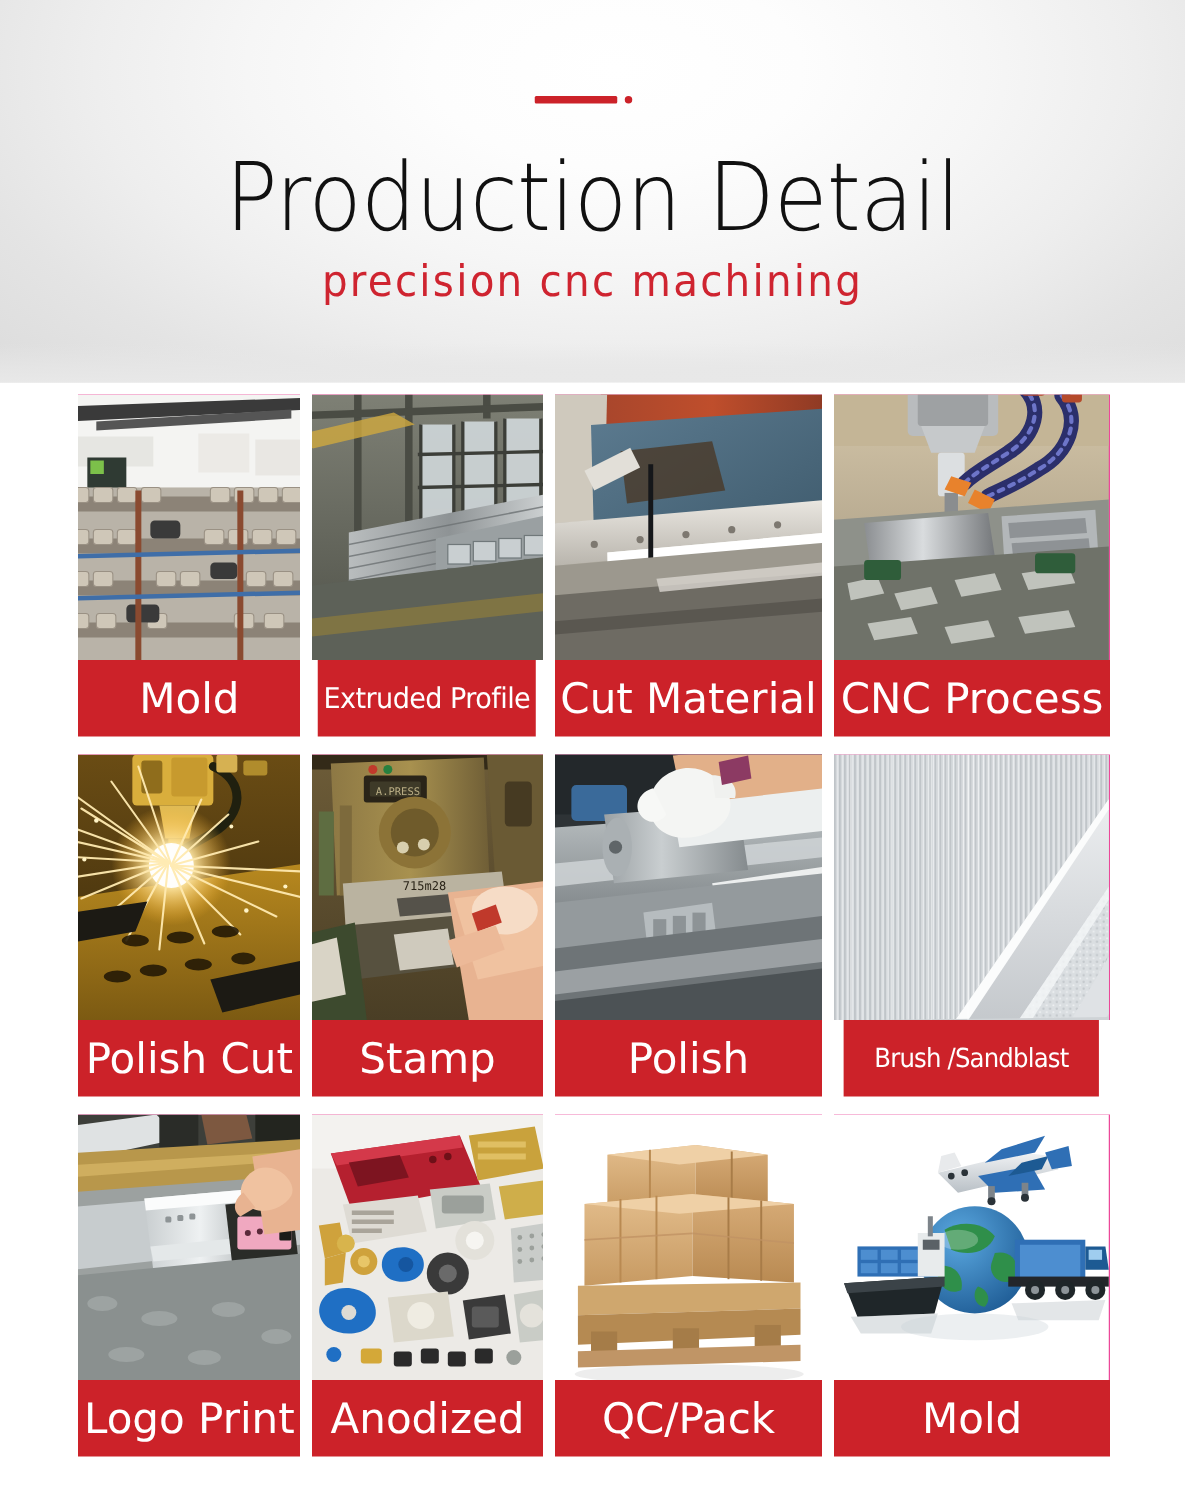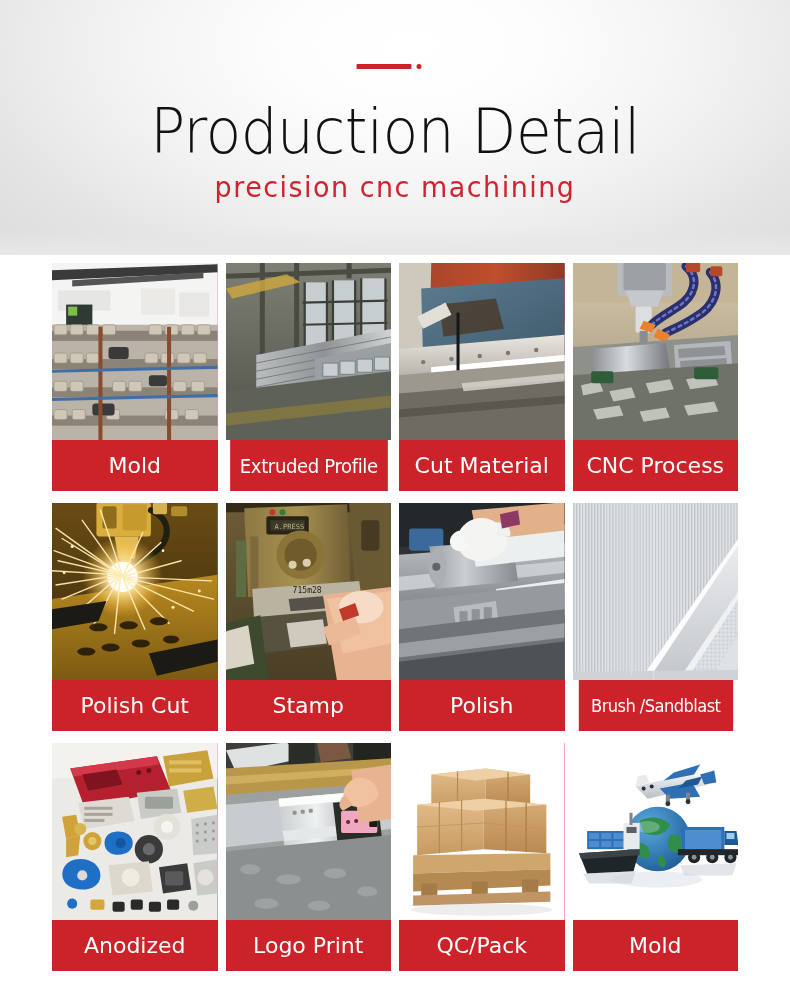--- a/index.html
+++ b/index.html
@@ -133,21 +133,21 @@
   }
   .thumb svg{ display:block; width:100%; height:100%; }
 
   .label{
     height:51px;
     background:#cc2229;
     color:#ffffff;
     display:flex;
     align-items:center;
     justify-content:center;
-    font-size:22px;
+    font-size:28px;
     line-height:26px;
     font-weight:400;
     white-space:nowrap;
     font-family:"DejaVu Sans", sans-serif;
     padding:0 4px;
     overflow:hidden;
   }
   .label.narrow{ font-size:19px; letter-spacing:-0.4px; transform:scaleX(0.95); }
   .label.xnarrow{ font-size:17.5px; letter-spacing:-0.6px; transform:scaleX(0.93); }
 </style>
@@ -610,91 +610,20 @@
           <path d="M0 168 L164 166 L164 177 L0 177 Z" fill="#cfd3d6"></path>
           <g stroke="#ffffff" stroke-width="0.6" opacity="0.5">
             <path d="M10 0 L10 168"></path>
               <path d="M34 0 L34 168"></path>
               <path d="M58 0 L58 172"></path>
               <path d="M80 0 L80 177"></path>
           </g>
         </svg>
       </div>
       <div class="label xnarrow">Brush /Sandblast</div>
-    </div>
-
-    <div class="card">
-      <div class="thumb">
-        <svg viewBox="0 0 164 177" preserveAspectRatio="xMidYMid slice">
-          <rect width="164" height="177" fill="#eceae6"></rect>
-          <rect y="0" width="164" height="36" fill="#f3f2ef"></rect>
-          <path d="M18 26 L104 14 L118 48 L32 64 Z" fill="#b5202f"></path>
-          <path d="M18 26 L104 14 L106 22 L22 34 Z" fill="#d4394a"></path>
-          <path d="M30 32 L64 27 L70 42 L36 48 Z" fill="#7d1420"></path>
-          <circle cx="86" cy="30" r="2.5" fill="#6e1018"></circle>
-            <circle cx="96" cy="28" r="2.5" fill="#6e1018"></circle>
-          <path d="M110 14 L154 8 L160 36 L116 44 Z" fill="#c9a23c"></path>
-          <g fill="#e0bf63">
-              <rect x="116" y="18" width="32" height="4"></rect>
-              <rect x="116" y="26" width="32" height="4"></rect>
-            </g>
-          <path d="M26 60 L76 54 L82 78 L32 86 Z" fill="#dedbd4"></path>
-          <g fill="#a9a49a">
-              <rect x="32" y="64" width="28" height="3"></rect>
-              <rect x="32" y="70" width="28" height="3"></rect>
-              <rect x="32" y="76" width="20" height="3"></rect>
-            </g>
-          <path d="M84 50 L124 46 L128 70 L88 76 Z" fill="#c9ccc6"></path>
-          <rect x="92" y="54" width="28" height="12" rx="2" fill="#9ba09b"></rect>
-          <path d="M130 48 L160 44 L164 66 L134 70 Z" fill="#cfae4a"></path>
-          <circle cx="114" cy="84" r="13" fill="#e3e1da"></circle>
-            <circle cx="114" cy="84" r="6" fill="#f6f5f1"></circle>
-          <path d="M138 76 L164 72 L164 110 L140 112 Z" fill="#c9ccc9"></path>
-          <g fill="#9ba09b">
-            <circle cx="144" cy="82" r="1.6"></circle>
-              <circle cx="152" cy="81" r="1.6"></circle>
-              <circle cx="160" cy="80" r="1.6"></circle>
-            <circle cx="144" cy="90" r="1.6"></circle>
-              <circle cx="152" cy="89" r="1.6"></circle>
-              <circle cx="160" cy="88" r="1.6"></circle>
-            <circle cx="144" cy="98" r="1.6"></circle>
-              <circle cx="152" cy="97" r="1.6"></circle>
-              <circle cx="160" cy="96" r="1.6"></circle>
-          </g>
-          <g fill="#cfa23c">
-            <path d="M10 74 L24 72 L28 92 L14 96 Z"></path>
-              <path d="M14 96 L28 92 L26 112 L14 114 Z"></path>
-            <circle cx="40" cy="98" r="9"></circle>
-              <circle cx="40" cy="98" r="4" fill="#e8c668"></circle>
-          </g>
-          <circle cx="28" cy="86" r="6" fill="#d8b44c"></circle>
-          <path d="M58 90 C 68 86, 80 90, 80 100 C 80 110, 68 114, 58 110 C 50 106, 50 94, 58 90 Z" fill="#1f6fc4"></path>
-          <circle cx="68" cy="100" r="5" fill="#1556a0"></circle>
-          <circle cx="96" cy="106" r="14" fill="#3a3a3a"></circle>
-            <circle cx="96" cy="106" r="6" fill="#6a6a6a"></circle>
-          <path d="M18 118 C 30 112, 48 118, 48 132 C 48 146, 28 150, 16 142 C 8 136, 8 124, 18 118 Z" fill="#1f6fc4"></path>
-          <circle cx="30" cy="132" r="5" fill="#dedbd4"></circle>
-          <path d="M56 122 L96 118 L100 148 L60 152 Z" fill="#dcd8cb"></path>
-          <circle cx="78" cy="134" r="9" fill="#efece2"></circle>
-          <path d="M106 124 L134 120 L138 146 L110 150 Z" fill="#3a3a3a"></path>
-          <rect x="112" y="128" width="18" height="14" rx="2" fill="#5a5a5a"></rect>
-          <path d="M140 120 L164 116 L164 150 L144 152 Z" fill="#c9ccc6"></path>
-          <circle cx="152" cy="134" r="8" fill="#e4e2db"></circle>
-          <g fill="#2a2a2a">
-            <rect x="60" y="158" width="12" height="10" rx="2"></rect>
-              <rect x="78" y="156" width="12" height="10" rx="2"></rect>
-            <rect x="96" y="158" width="12" height="10" rx="2"></rect>
-              <rect x="114" y="156" width="12" height="10" rx="2"></rect>
-          </g>
-          <rect x="38" y="156" width="14" height="10" rx="2" fill="#d4a838"></rect>
-          <circle cx="20" cy="160" r="5" fill="#1f6fc4"></circle>
-          <circle cx="140" cy="162" r="5" fill="#9ba09b"></circle>
-        </svg>
-      </div>
-      <div class="label">Anodized</div>
     </div>
 
     <div class="card">
       <div class="thumb">
         <svg viewBox="0 0 164 177" preserveAspectRatio="xMidYMid slice">
           <defs>
             <linearGradient id="g1" x1="0" y1="0" x2="0" y2="1">
                 <stop offset="0" stop-color="#8d8f8a"></stop>
                 <stop offset="1" stop-color="#5f625c"></stop>
               </linearGradient>
@@ -743,20 +672,91 @@
               <ellipse cx="92" cy="162" rx="11" ry="5"></ellipse>
           </g>
         </svg>
       </div>
       <div class="label">Logo Print</div>
     </div>
 
     <div class="card">
       <div class="thumb">
         <svg viewBox="0 0 164 177" preserveAspectRatio="xMidYMid slice">
+          <rect width="164" height="177" fill="#eceae6"></rect>
+          <rect y="0" width="164" height="36" fill="#f3f2ef"></rect>
+          <path d="M18 26 L104 14 L118 48 L32 64 Z" fill="#b5202f"></path>
+          <path d="M18 26 L104 14 L106 22 L22 34 Z" fill="#d4394a"></path>
+          <path d="M30 32 L64 27 L70 42 L36 48 Z" fill="#7d1420"></path>
+          <circle cx="86" cy="30" r="2.5" fill="#6e1018"></circle>
+            <circle cx="96" cy="28" r="2.5" fill="#6e1018"></circle>
+          <path d="M110 14 L154 8 L160 36 L116 44 Z" fill="#c9a23c"></path>
+          <g fill="#e0bf63">
+              <rect x="116" y="18" width="32" height="4"></rect>
+              <rect x="116" y="26" width="32" height="4"></rect>
+            </g>
+          <path d="M26 60 L76 54 L82 78 L32 86 Z" fill="#dedbd4"></path>
+          <g fill="#a9a49a">
+              <rect x="32" y="64" width="28" height="3"></rect>
+              <rect x="32" y="70" width="28" height="3"></rect>
+              <rect x="32" y="76" width="20" height="3"></rect>
+            </g>
+          <path d="M84 50 L124 46 L128 70 L88 76 Z" fill="#c9ccc6"></path>
+          <rect x="92" y="54" width="28" height="12" rx="2" fill="#9ba09b"></rect>
+          <path d="M130 48 L160 44 L164 66 L134 70 Z" fill="#cfae4a"></path>
+          <circle cx="114" cy="84" r="13" fill="#e3e1da"></circle>
+            <circle cx="114" cy="84" r="6" fill="#f6f5f1"></circle>
+          <path d="M138 76 L164 72 L164 110 L140 112 Z" fill="#c9ccc9"></path>
+          <g fill="#9ba09b">
+            <circle cx="144" cy="82" r="1.6"></circle>
+              <circle cx="152" cy="81" r="1.6"></circle>
+              <circle cx="160" cy="80" r="1.6"></circle>
+            <circle cx="144" cy="90" r="1.6"></circle>
+              <circle cx="152" cy="89" r="1.6"></circle>
+              <circle cx="160" cy="88" r="1.6"></circle>
+            <circle cx="144" cy="98" r="1.6"></circle>
+              <circle cx="152" cy="97" r="1.6"></circle>
+              <circle cx="160" cy="96" r="1.6"></circle>
+          </g>
+          <g fill="#cfa23c">
+            <path d="M10 74 L24 72 L28 92 L14 96 Z"></path>
+              <path d="M14 96 L28 92 L26 112 L14 114 Z"></path>
+            <circle cx="40" cy="98" r="9"></circle>
+              <circle cx="40" cy="98" r="4" fill="#e8c668"></circle>
+          </g>
+          <circle cx="28" cy="86" r="6" fill="#d8b44c"></circle>
+          <path d="M58 90 C 68 86, 80 90, 80 100 C 80 110, 68 114, 58 110 C 50 106, 50 94, 58 90 Z" fill="#1f6fc4"></path>
+          <circle cx="68" cy="100" r="5" fill="#1556a0"></circle>
+          <circle cx="96" cy="106" r="14" fill="#3a3a3a"></circle>
+            <circle cx="96" cy="106" r="6" fill="#6a6a6a"></circle>
+          <path d="M18 118 C 30 112, 48 118, 48 132 C 48 146, 28 150, 16 142 C 8 136, 8 124, 18 118 Z" fill="#1f6fc4"></path>
+          <circle cx="30" cy="132" r="5" fill="#dedbd4"></circle>
+          <path d="M56 122 L96 118 L100 148 L60 152 Z" fill="#dcd8cb"></path>
+          <circle cx="78" cy="134" r="9" fill="#efece2"></circle>
+          <path d="M106 124 L134 120 L138 146 L110 150 Z" fill="#3a3a3a"></path>
+          <rect x="112" y="128" width="18" height="14" rx="2" fill="#5a5a5a"></rect>
+          <path d="M140 120 L164 116 L164 150 L144 152 Z" fill="#c9ccc6"></path>
+          <circle cx="152" cy="134" r="8" fill="#e4e2db"></circle>
+          <g fill="#2a2a2a">
+            <rect x="60" y="158" width="12" height="10" rx="2"></rect>
+              <rect x="78" y="156" width="12" height="10" rx="2"></rect>
+            <rect x="96" y="158" width="12" height="10" rx="2"></rect>
+              <rect x="114" y="156" width="12" height="10" rx="2"></rect>
+          </g>
+          <rect x="38" y="156" width="14" height="10" rx="2" fill="#d4a838"></rect>
+          <circle cx="20" cy="160" r="5" fill="#1f6fc4"></circle>
+          <circle cx="140" cy="162" r="5" fill="#9ba09b"></circle>
+        </svg>
+      </div>
+      <div class="label">Anodized</div>
+    </div>
+
+    <div class="card">
+      <div class="thumb">
+        <svg viewBox="0 0 164 177" preserveAspectRatio="xMidYMid slice">
           <defs>
             <linearGradient id="q1" x1="0" y1="0" x2="0" y2="1">
                 <stop offset="0" stop-color="#e3bd8c"></stop>
                 <stop offset="1" stop-color="#c79a62"></stop>
               </linearGradient>
             <linearGradient id="q2" x1="0" y1="0" x2="0" y2="1">
                 <stop offset="0" stop-color="#d8ad79"></stop>
                 <stop offset="1" stop-color="#b98a52"></stop>
               </linearGradient>
           </defs>

